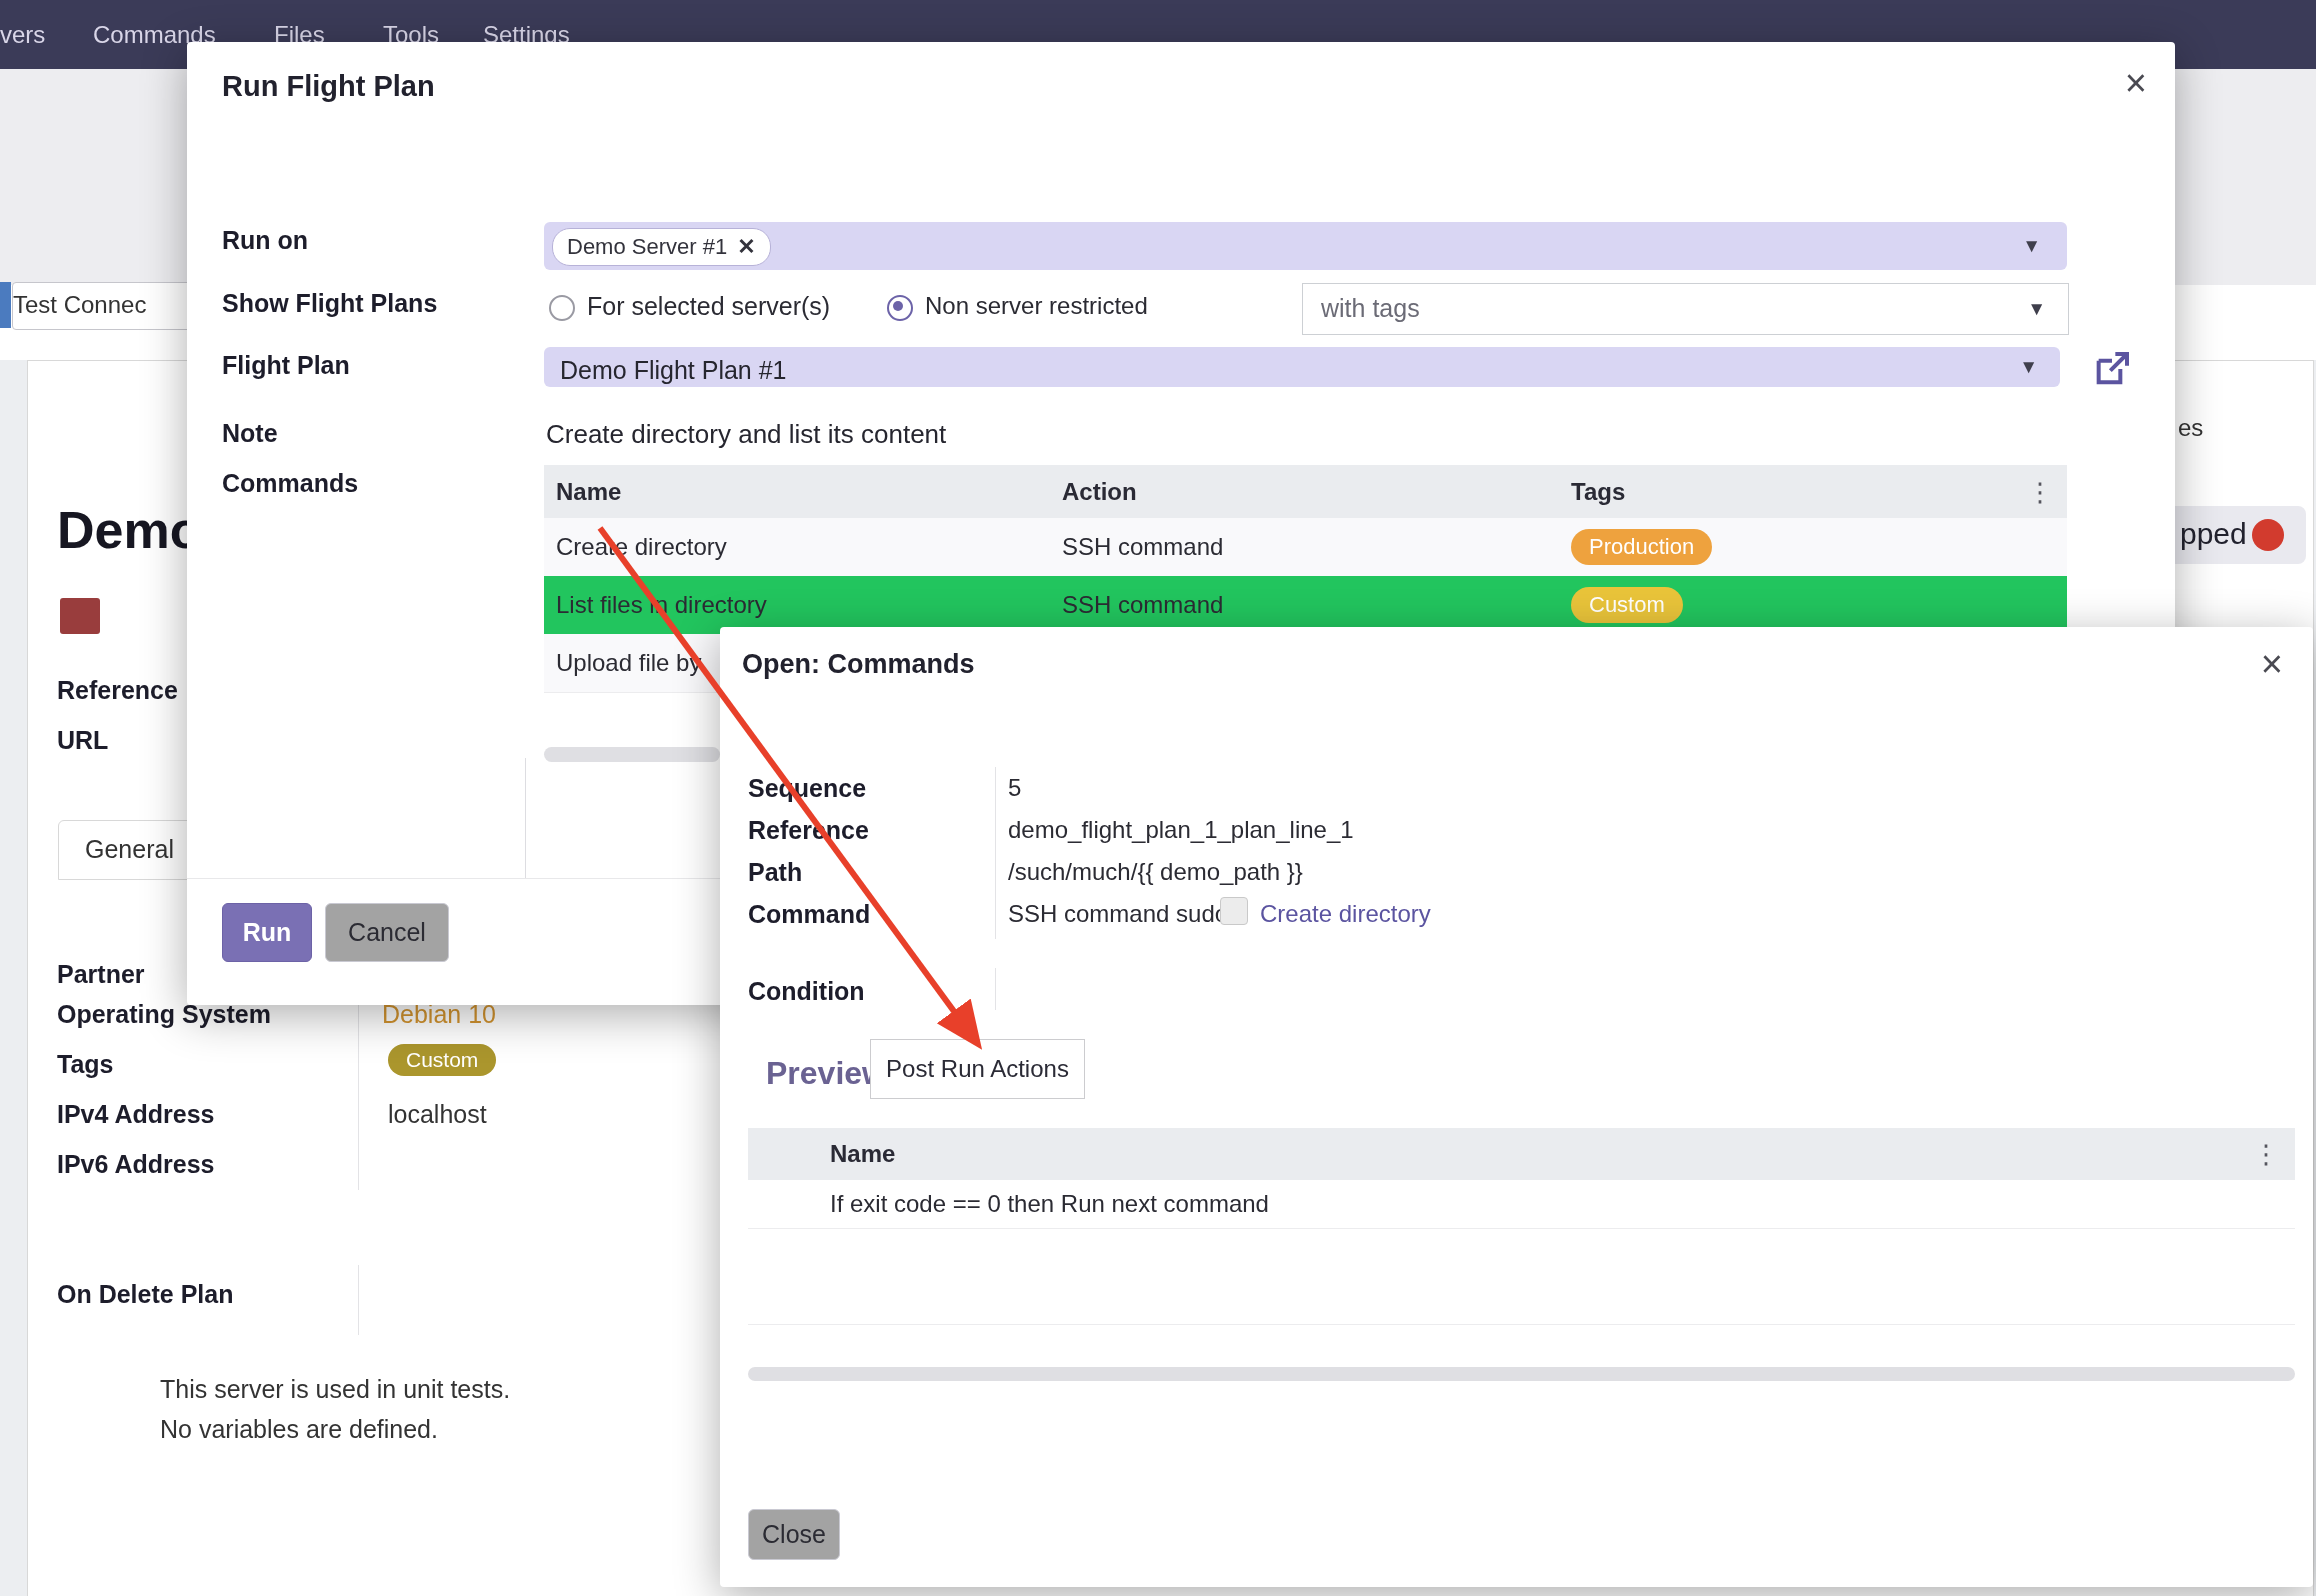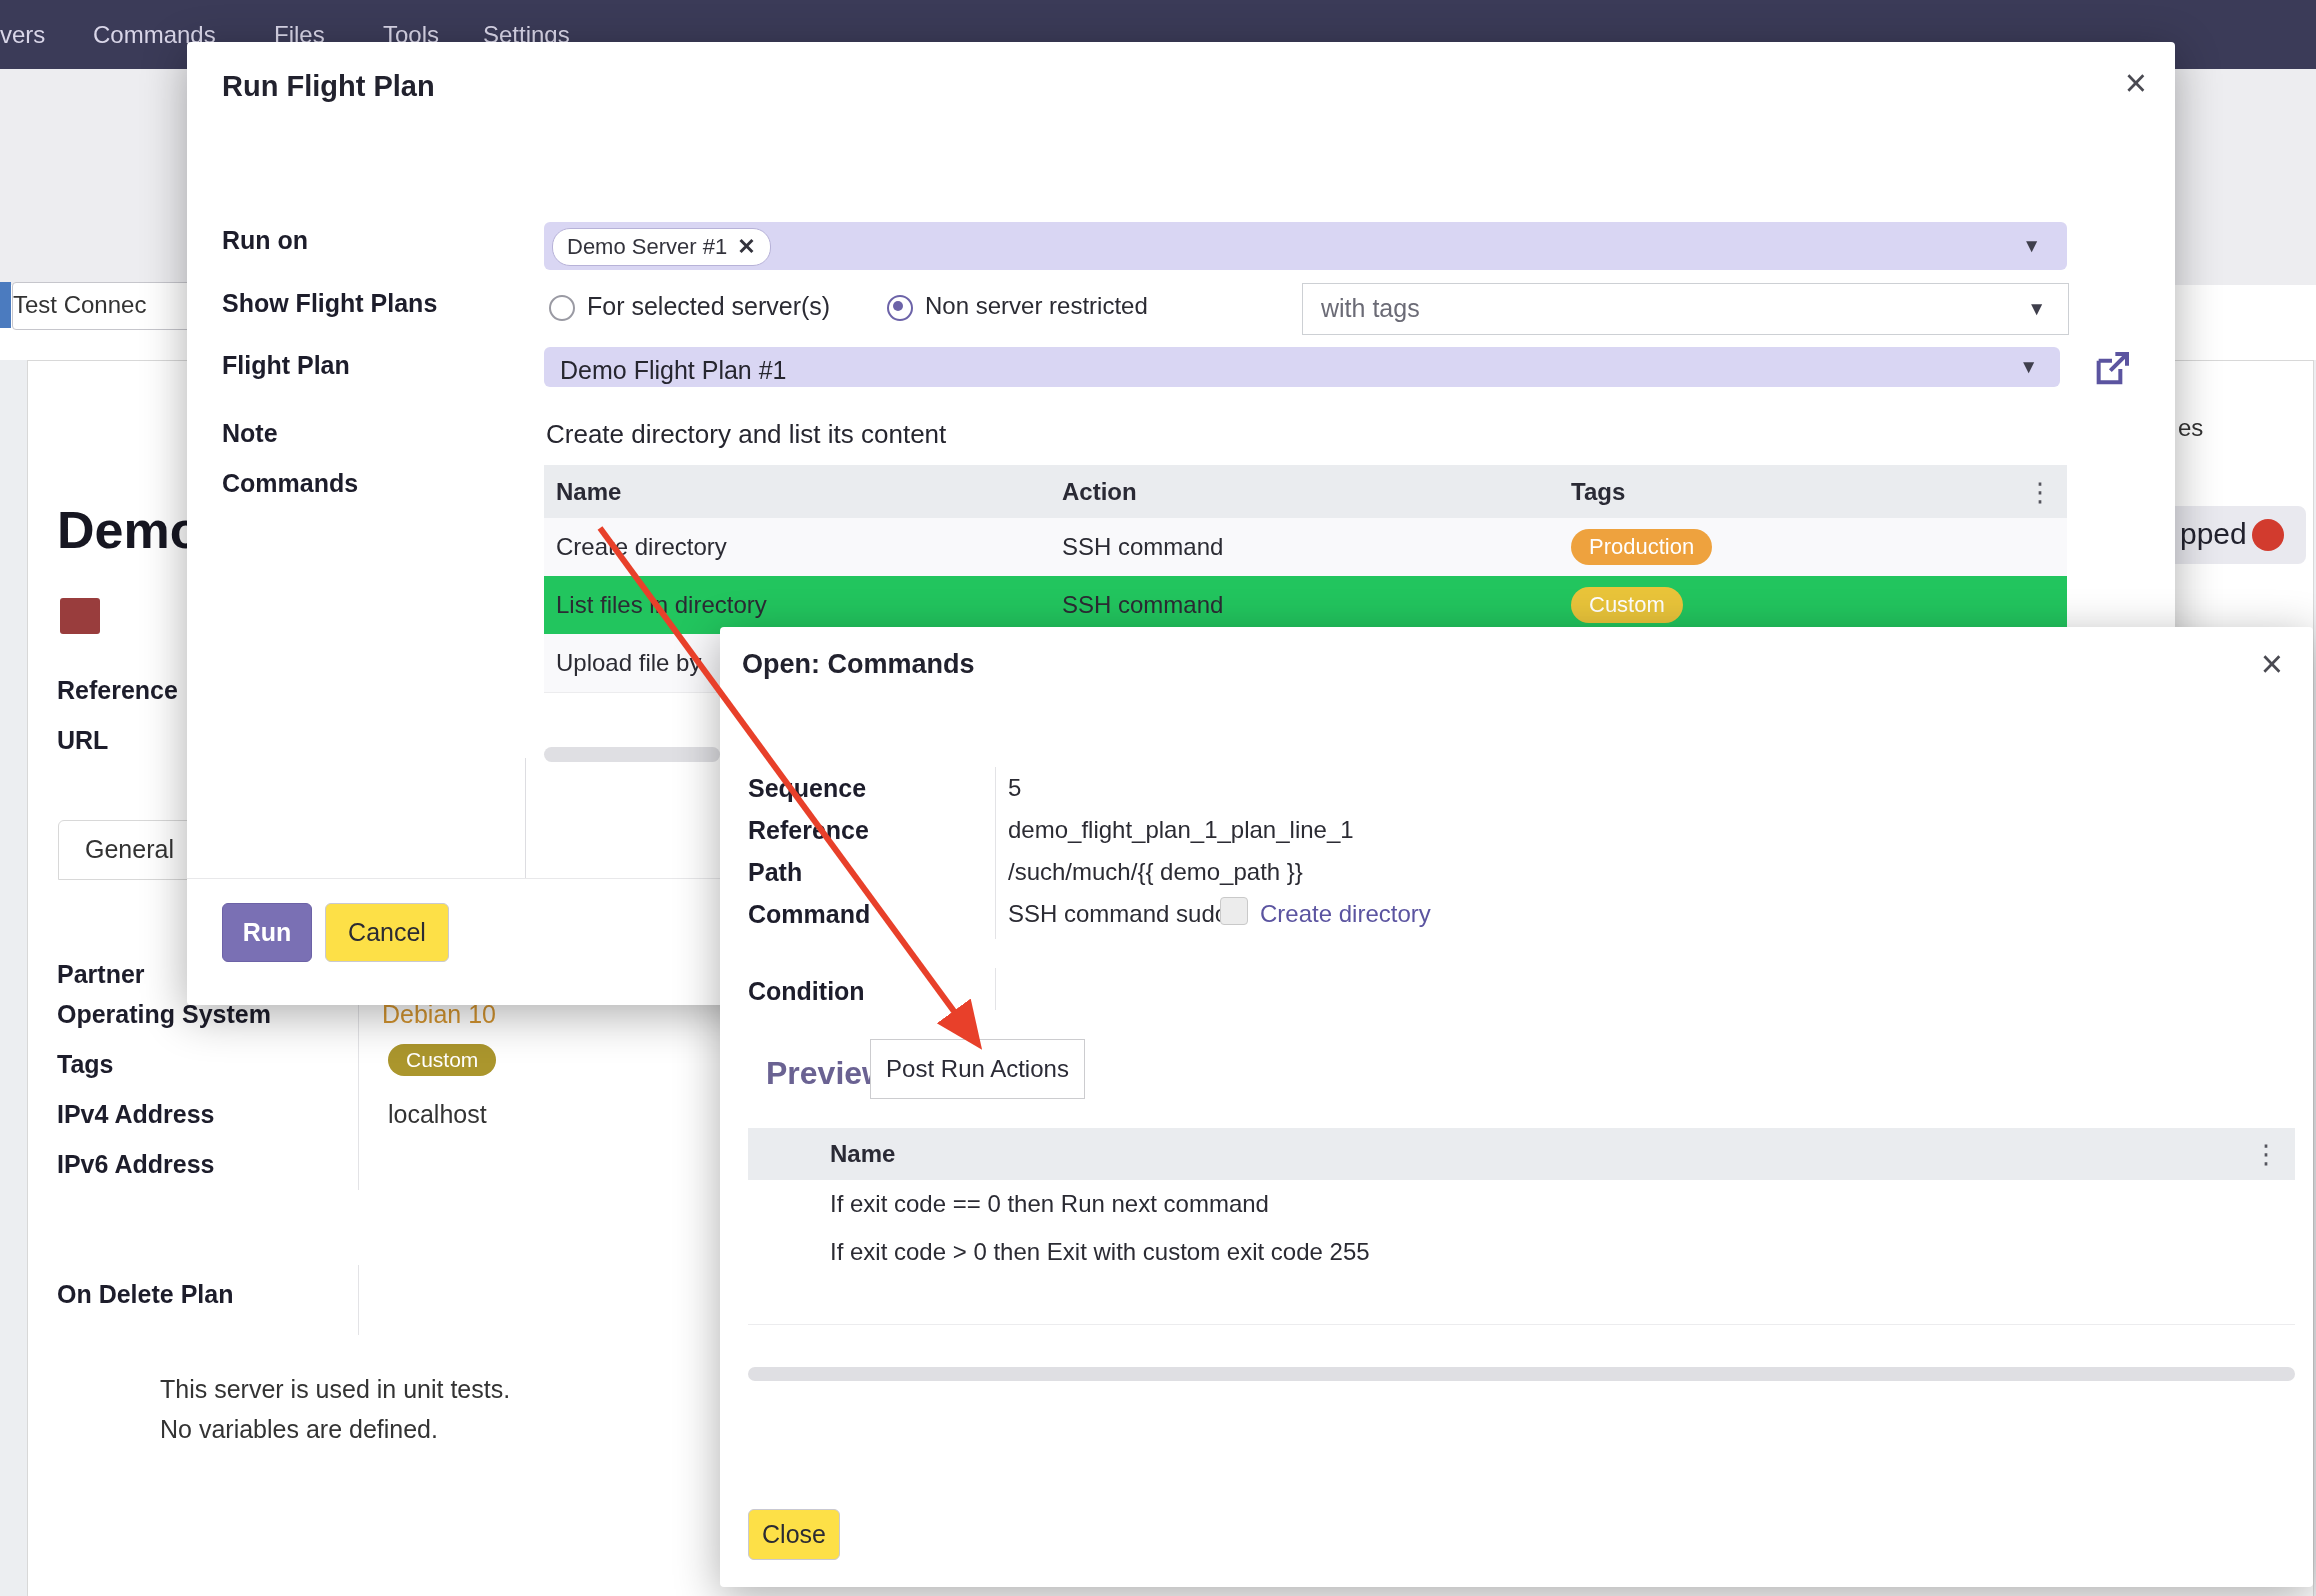--- a/index.html
+++ b/index.html
@@ -24,21 +24,21 @@
   .lavender{background:#d9d6f3;border-radius:6px;}
   .caret{position:absolute;color:#3f3f4c;font-size:19px;top:50%;transform:translateY(-50%);}
   .badge{display:inline-block;color:#fff;font-size:22px;line-height:36px;padding:0 18px;border-radius:18px;}
   .thead{background:#eaecef;border-bottom:1px solid #d9dbde;}
   .th{position:absolute;font-weight:bold;font-size:24px;color:#2a2a35;top:50%;transform:translateY(-50%);}
   .trow{position:absolute;border-bottom:1px solid #ececee;}
   .td{position:absolute;font-size:24px;color:#2b2b33;top:50%;transform:translateY(-50%);}
   .kebab{position:absolute;font-size:26px;color:#55555e;top:50%;transform:translateY(-50%);}
   .btn{position:absolute;display:flex;align-items:center;justify-content:center;font-size:25px;border-radius:6px;}
   .btn-primary{background:#7a70b4;color:#fff;font-weight:bold;border:1px solid #6c62a6;}
-  .btn-default{background:#fde047;color:#2b2b33;border:1px solid #c9c9d2;}
+  .btn-default{background:#a3a3a3;color:#2b2b33;border:1px solid #c9c9d2;}
   .radio{position:absolute;width:22px;height:22px;border-radius:50%;background:#fff;border:2px solid #9a9aa3;}
   .radio.sel{border-color:#6c63a8;}
   .radio.sel::after{content:"";position:absolute;left:4px;top:4px;width:10px;height:10px;border-radius:50%;background:#6c63a8;}
   .chip{position:absolute;display:flex;align-items:center;gap:10px;background:#fff;border:1px solid #b7b2d8;
         border-radius:18px;height:36px;padding:0 14px;font-size:22px;color:#33333c;}
   .chip .x{font-weight:bold;font-size:22px;color:#33333c;}
   .link{color:#5b54a0;font-size:24px;}
   .checkbox{position:absolute;width:26px;height:26px;border:1px solid #c9c9c9;border-radius:4px;background:#ececec;}
   .tab-inactive{position:absolute;font-size:32px;color:#6a6292;font-weight:bold;}
   .tab-active{position:absolute;display:flex;align-items:center;justify-content:center;background:#fff;
@@ -188,23 +188,20 @@
     <span class="tab-inactive" style="left:46px;top:428px">Preview</span>
     <div class="tab-active" style="left:150px;top:412px;width:213px;height:58px">Post Run Actions</div>
 
     <div class="abs thead" style="left:28px;top:501px;width:1547px;height:52px">
       <span class="th" style="left:82px">Name</span>
       <span class="kebab" style="right:16px">⋮</span>
     </div>
     <div class="trow" style="left:28px;top:553px;width:1547px;height:48px;background:#fff">
       <span class="td" style="left:82px">If exit code == 0 then Run next command</span>
     </div>
-    <div class="trow" style="left:28px;top:601px;width:1547px;height:48px;background:#fff">
-      <span class="td" style="left:82px">If exit code &gt; 0 then Exit with custom exit code 255</span>
-    </div>
     <div class="trow" style="left:28px;top:649px;width:1547px;height:48px;background:#fff"></div>
 
     <div class="scrollstrip" style="left:28px;top:740px;width:1547px;height:14px"></div>
 
     <div class="btn btn-default" style="left:28px;top:882px;width:90px;height:49px">Close</div>
   </div>
 
   <svg class="abs" style="left:0;top:0;width:2316px;height:1596px;z-index:40;pointer-events:none" viewBox="0 0 2316 1596">
     <defs>
       <marker id="ah" markerWidth="9" markerHeight="8" refX="6" refY="3.5" orient="auto">

